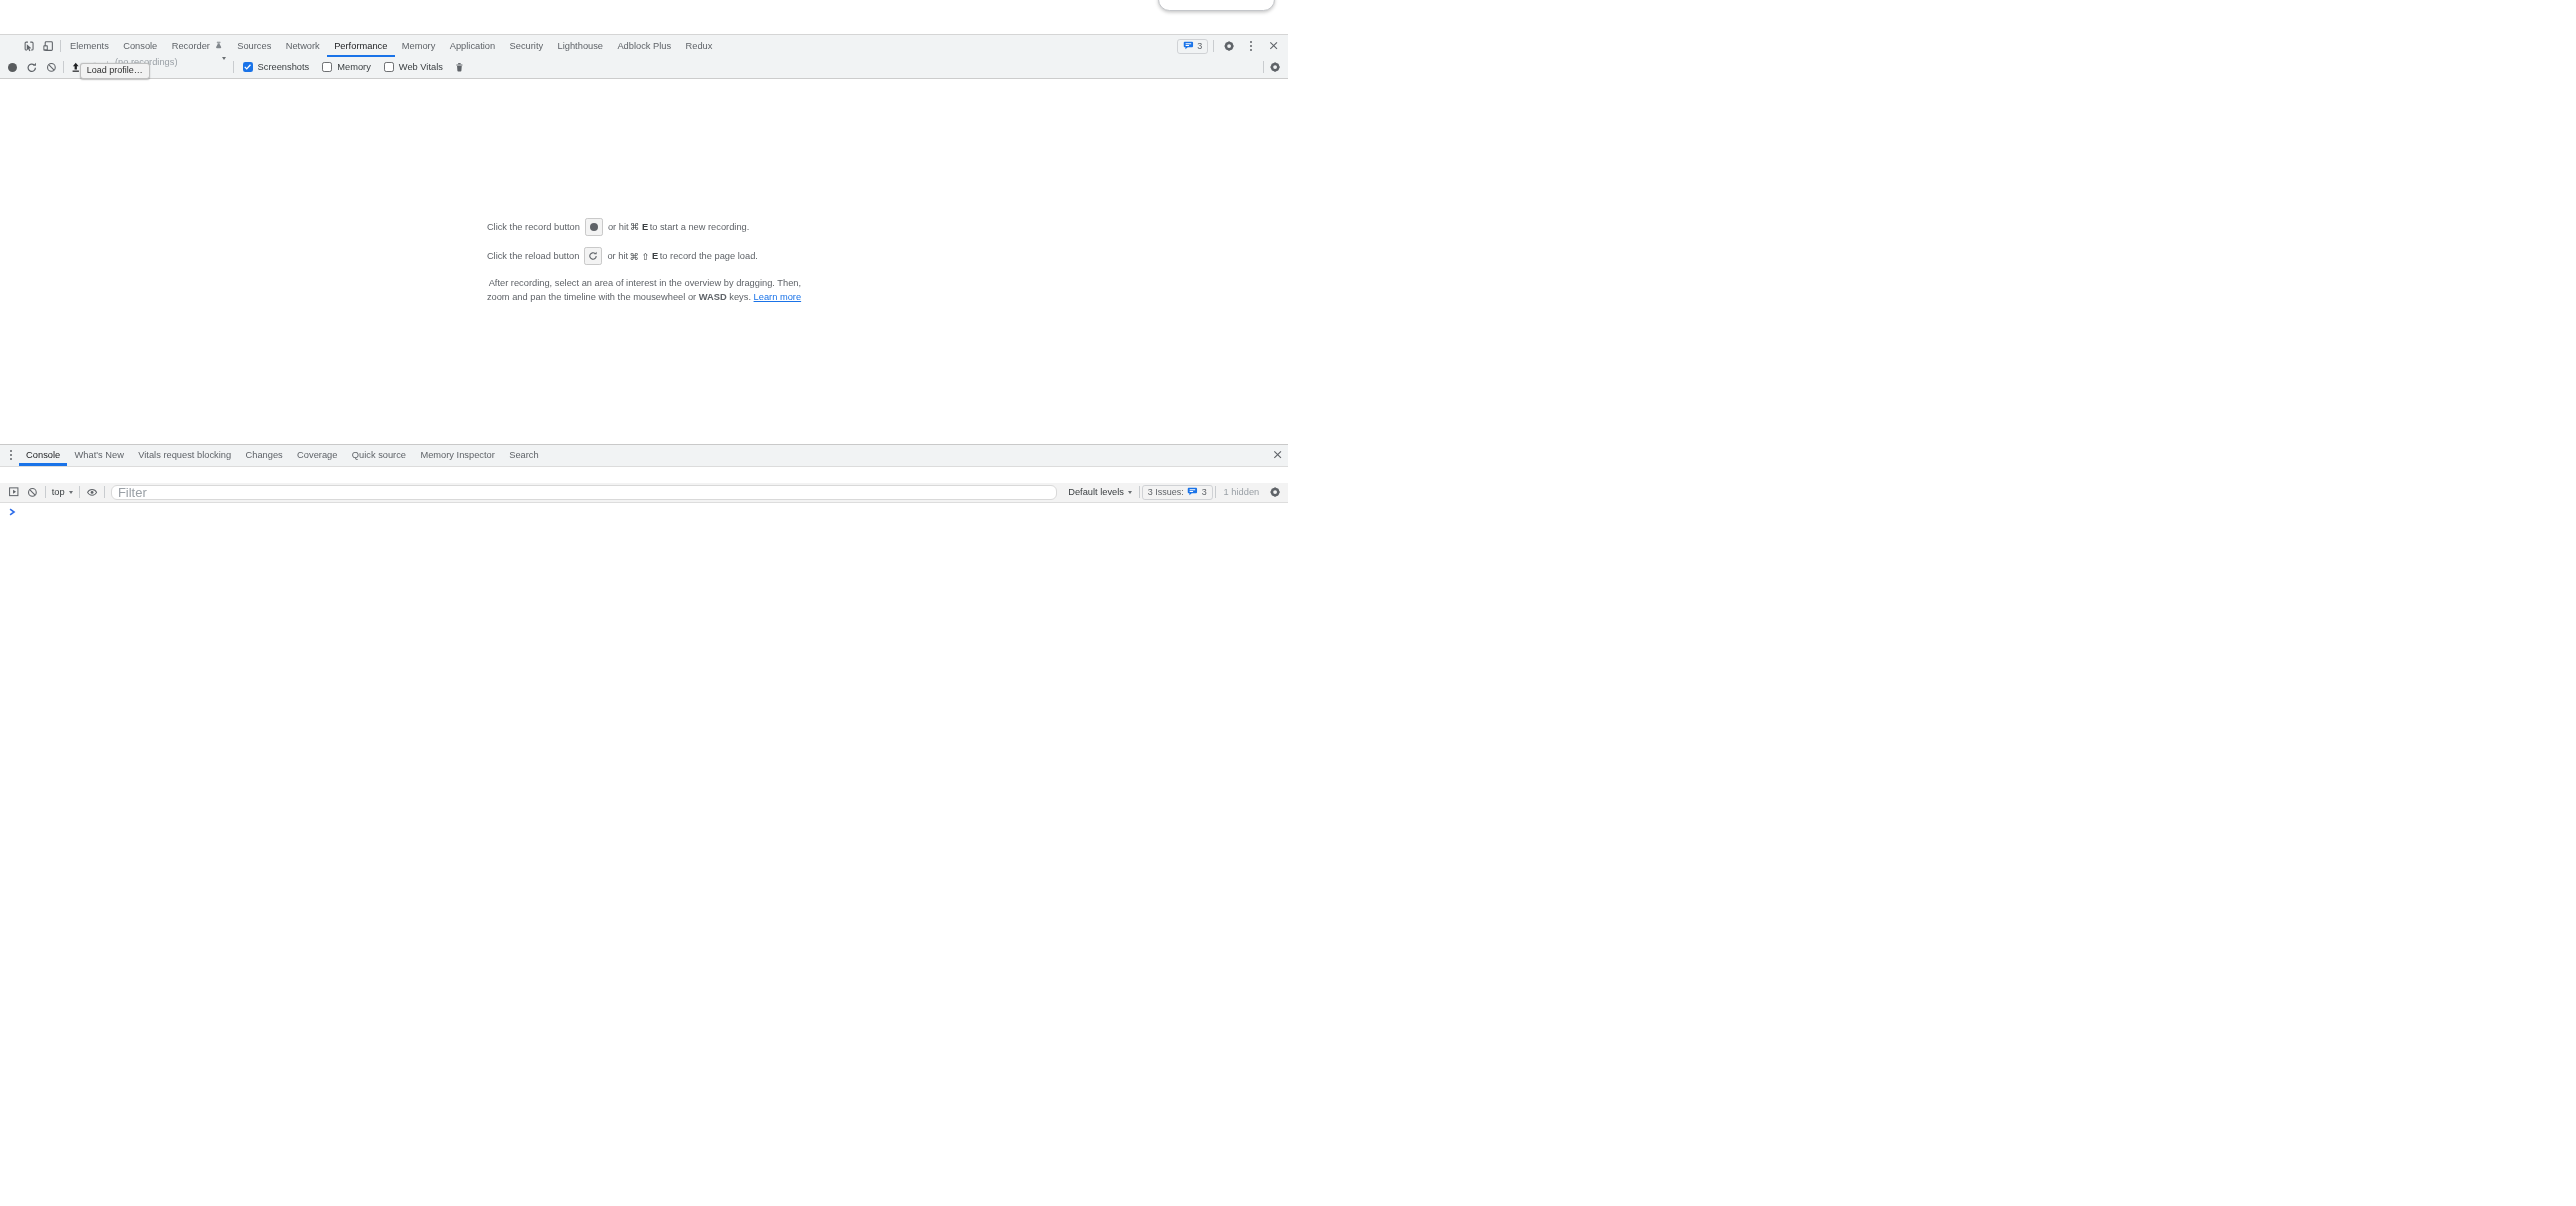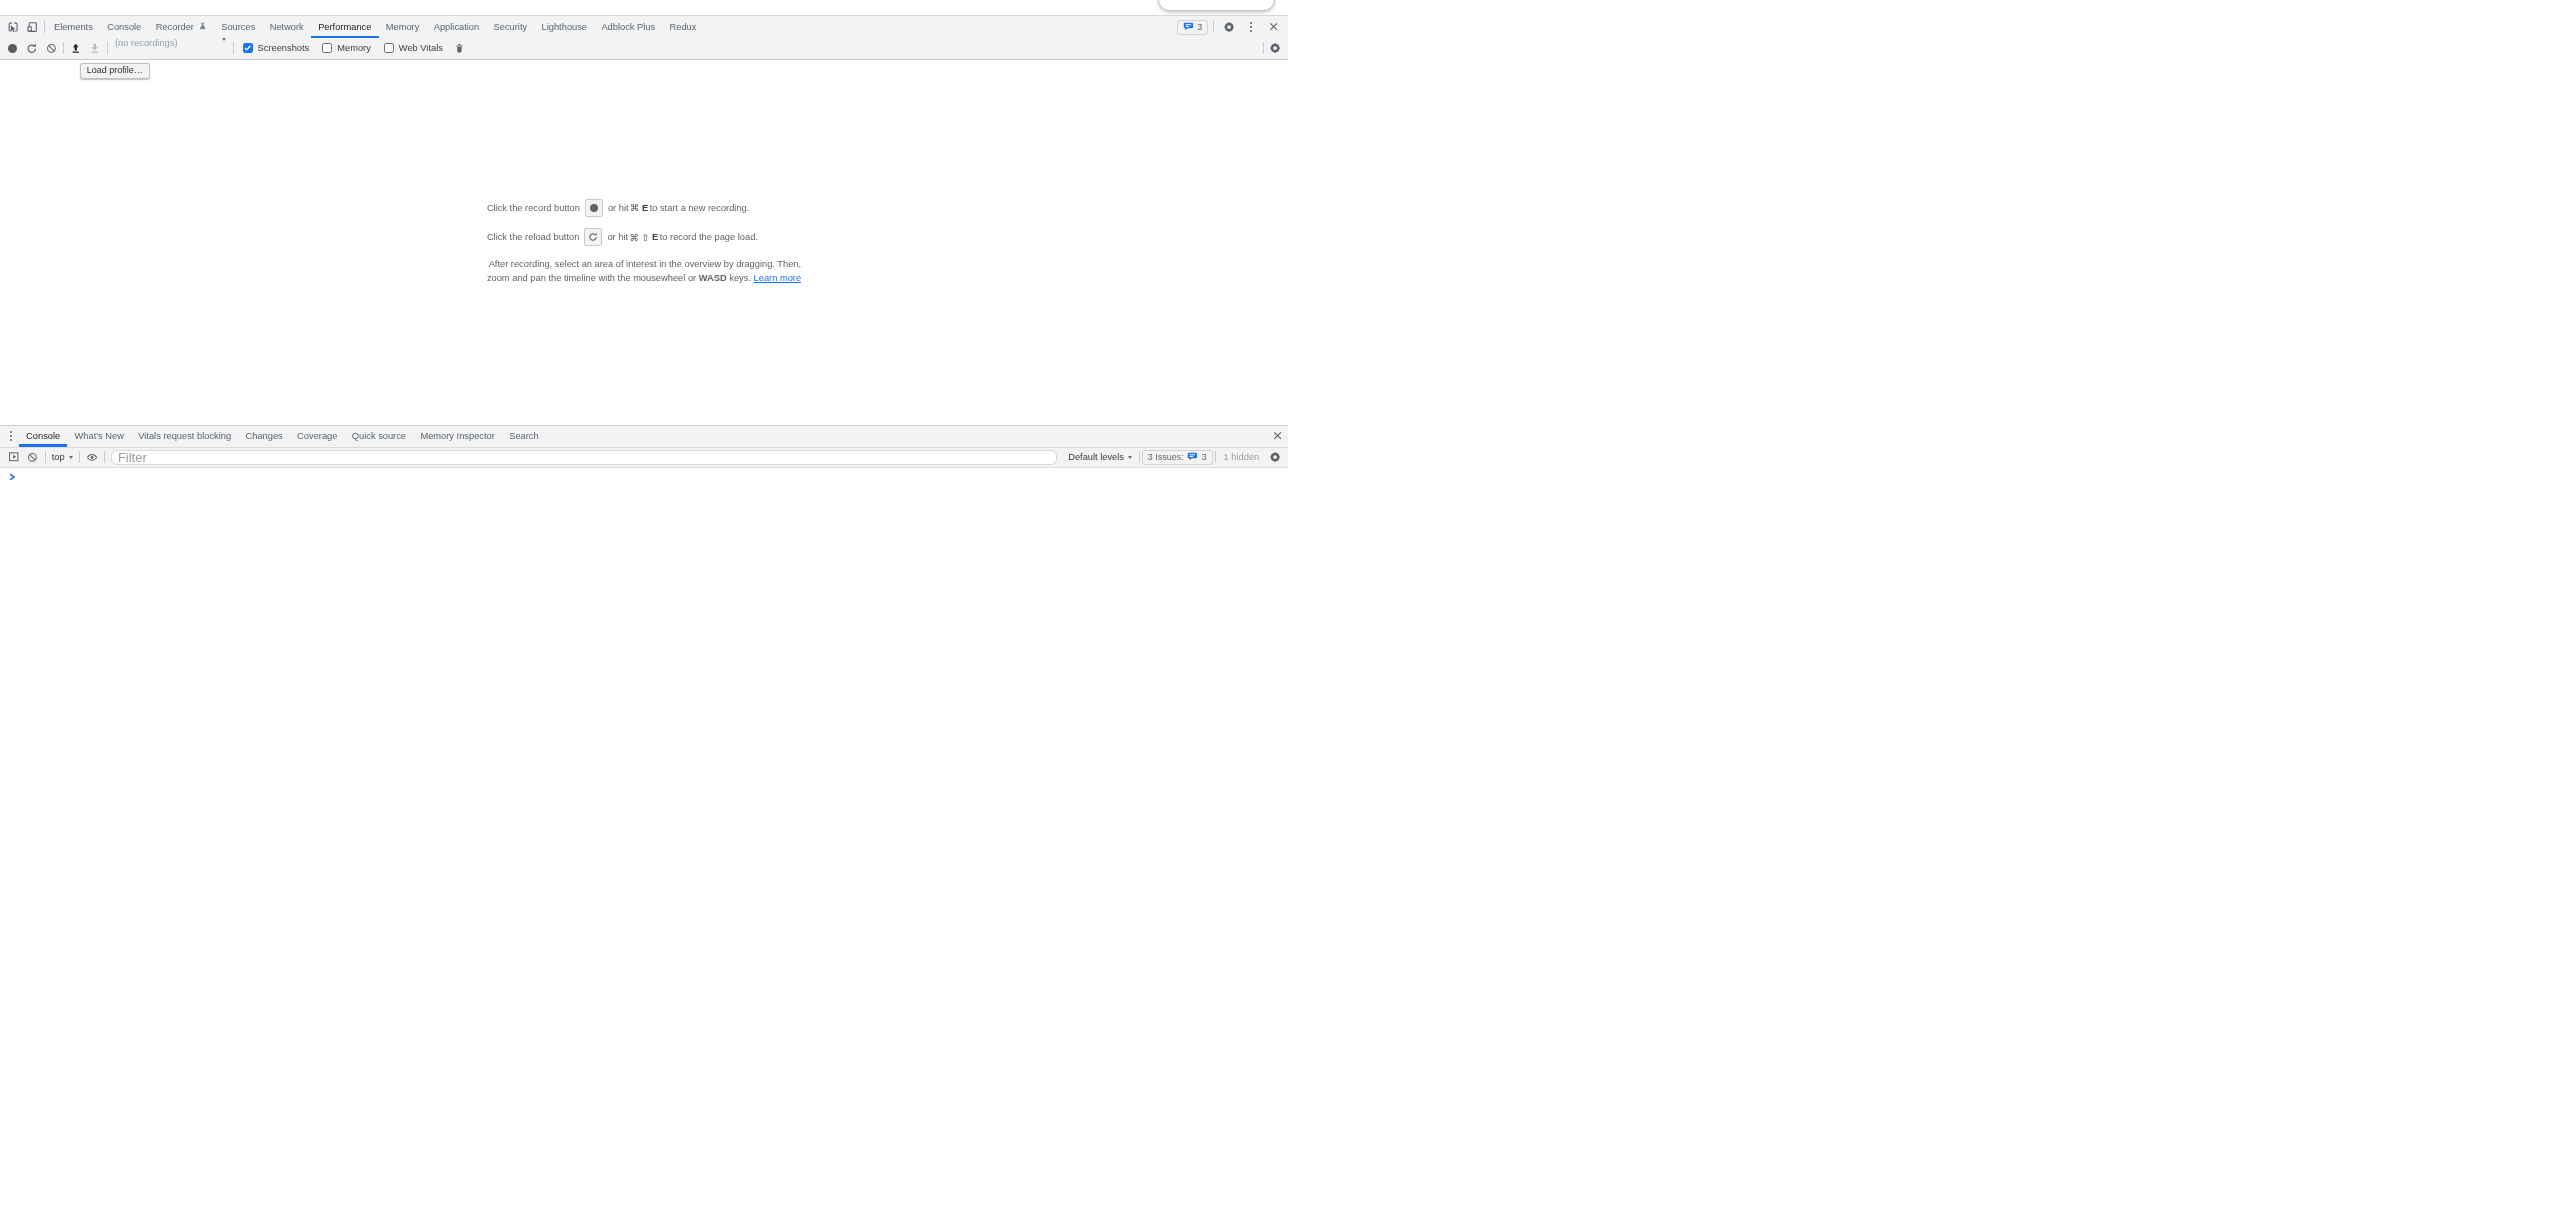--- a/index.html
+++ b/index.html
@@ -21,21 +21,21 @@
   .tab.selected{color:#1c1d1f;}
   .tab.selected::after{content:"";position:absolute;left:0;right:0;bottom:0;height:2.2px;background:#1a73e8;}
   .caret{width:0;height:0;border-left:2.9px solid transparent;border-right:2.9px solid transparent;
          border-top:3.6px solid #6b6f73;display:inline-block;flex:none;}
   .pillbtn{display:flex;align-items:center;gap:3.6px;border:0.7px solid #d0d2d5;border-radius:2.9px;
            height:15px;padding:0 5px;align-self:center;font-size:9px;color:#5f6368;background:transparent;}
   .dots{display:flex;flex-direction:column;gap:1.8px;align-items:center;}
   .dots i{width:2.3px;height:2.3px;border-radius:50%;background:#5f6368;display:block;}
 
   
-  .tabbar{height:23px;border-top:0.7px solid #d5d5d5;padding-left:3px;}
+  .tabbar{height:23px;border-top:0.7px solid #d5d5d5;padding-left:19px;margin-top:19px;}
   .tabbar-right{margin-left:auto;display:flex;align-items:center;gap:2.9px;padding-right:5px;}
 
   
   .perf-toolbar{height:21.6px;border-bottom:0.7px solid #ccc;align-items:center;padding:0 2.9px;}
   .record-dot{width:9.3px;height:9.3px;border-radius:50%;background:#595c5e;}
   .recordings-select{width:121px;height:100%;display:flex;align-items:flex-start;justify-content:space-between;
                      padding:0 5px;font-size:9.3px;color:#9aa0a6;}
   .cb-label{display:flex;align-items:flex-start;gap:5px;margin:0 6.5px;font-size:9.3px;color:#3c4043;cursor:default;}
   .cb{width:10px;height:10px;border-radius:2.2px;flex:none;display:flex;align-items:center;justify-content:center;}
   .cb.checked{background:#1a73e8;}
@@ -56,21 +56,21 @@
   .key{color:#3c4043;margin:0 1.4px;}
   .key.bold{font-weight:bold;}
   .tip{line-height:13.7px;margin-top:4.3px;}
   .link{color:#1a73e8;text-decoration:underline;cursor:pointer;}
 
   
   .drawer-tabbar{height:23px;border-top:0.7px solid #c9c9c9;border-bottom:0.7px solid #dcdcdc;padding-left:2.9px;}
   .drawer-close{margin-left:auto;}
 
   .console-toolbar{height:20px;background:#f3f3f3;border-bottom:0.7px solid #dddddd;display:flex;
-                   align-items:center;padding:0 3.6px;}
+                   align-items:center;padding:0 3.6px;margin-top:16px;}
   .ct-item{display:flex;align-items:center;gap:4.3px;padding:0 4.3px;font-size:9.3px;color:#3c4043;white-space:nowrap;}
   .filter-input{flex:1;height:15px;margin:0 6.5px 0 4.3px;border:0.7px solid #d9d9d9;border-radius:6px;background:#fff;
                 font-size:13px;color:#202124;padding:0 5.8px;outline:none;font-family:inherit;}
   .filter-input::placeholder{color:#9aa0a6;}
   .muted{color:#9aa0a6;font-size:9.3px;padding:0 5.8px;white-space:nowrap;}
 
   .console-content{height:135px;background:#fff;position:relative;}
   .prompt-row{position:absolute;left:0;top:0;right:0;height:17px;}
   .prompt-chevron{position:absolute;left:9.3px;top:5px;}
 

